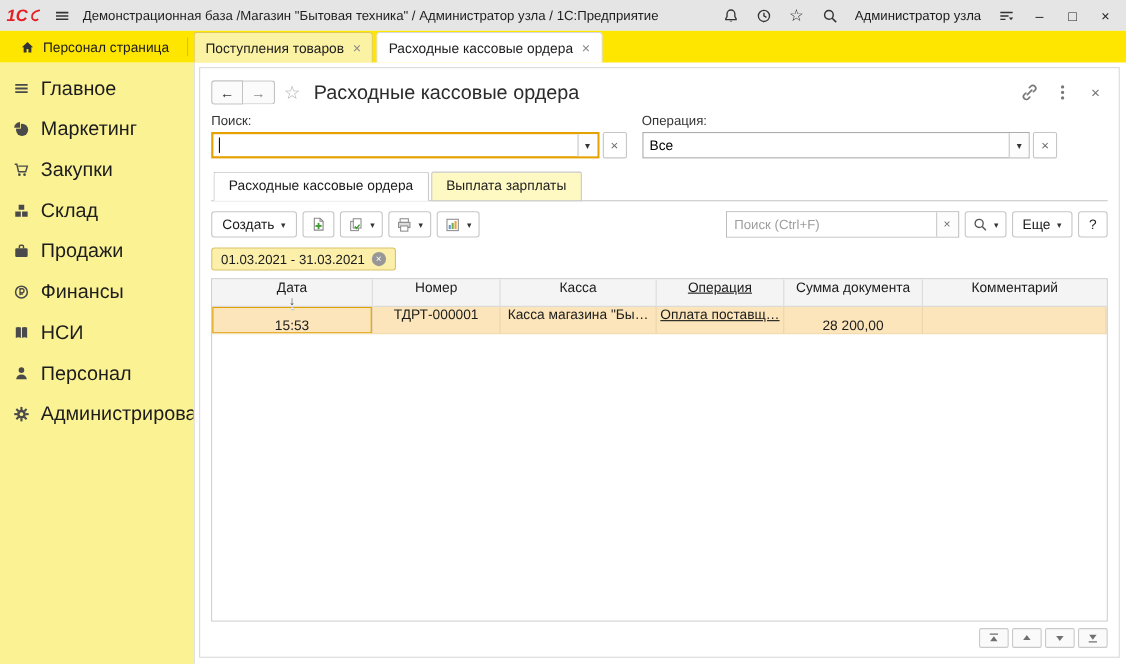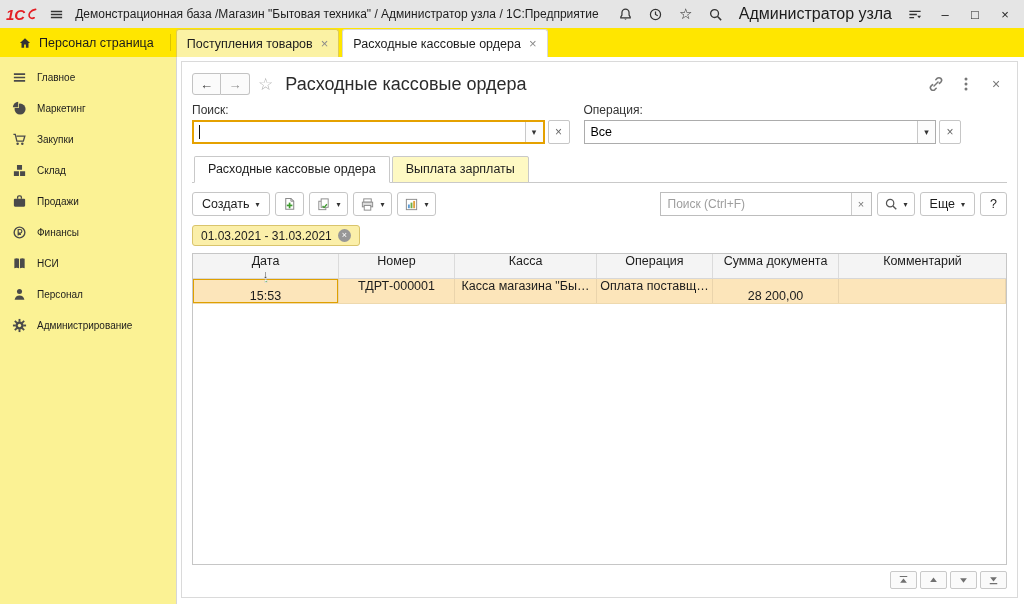--- a/index.html
+++ b/index.html
@@ -6,37 +6,37 @@
   html,body { width:1024px; height:604px; overflow:hidden; }
   body { font-family:"Liberation Sans", sans-serif; font-size:12.5px; color:#1c1c1c; background:#fff; }
   .app { display:flex; flex-direction:column; width:1024px; height:604px; }
 
   
   .topbar { height:28px; background:#e5e5e5; display:flex; align-items:center; padding:0 8px 0 6px; gap:8px; flex:none; }
   .logo { display:flex; align-items:center; color:#E31E24; font-weight:bold; font-style:italic; font-size:15px; gap:1px; }
   .tb-icon { width:22px; height:20px; display:flex; align-items:center; justify-content:center; cursor:pointer; flex:none; }
   .topbar-title { font-size:12px; color:#1e1e1e; white-space:nowrap; overflow:hidden; }
   .spacer { flex:1; }
-  .tb-user { font-size:16px; margin:0 4px; cursor:pointer; white-space:nowrap; }
+  .tb-user { font-size:12px; margin:0 4px; cursor:pointer; white-space:nowrap; }
   .winctl { font-size:13px; color:#222; }
   .glyph-star { font-size:15px; color:#222; }
 
   
   .tabbar { height:29px; background:#FFE600; display:flex; align-items:flex-end; padding-left:4px; flex:none; }
   .home-tab { display:flex; align-items:center; gap:7px; height:29px; padding:0 14px; cursor:pointer; }
   .vsep { width:1px; height:17px; background:#D9C400; margin:0 2px 6px 2px; }
   .wtab { display:flex; align-items:center; gap:8px; height:28px; padding:0 10px; margin-left:3px;
           border:1px solid #E0CC55; border-bottom:none; border-radius:3px 3px 0 0; background:#FBF2A4; cursor:pointer; white-space:nowrap; }
   .wtab.active { background:#fff; border-color:#D8D8D8; }
   .tab-x { color:#8a8a8a; font-size:13px; line-height:1; cursor:pointer; }
 
   
   .body-row { flex:1; display:flex; min-height:0; }
   .sidebar { width:176px; background:#FBF294; padding-top:5px; flex:none; }
-  .side-item { display:flex; align-items:center; gap:10px; padding:8px 12px; font-size:10px; cursor:pointer; }
+  .side-item { display:flex; align-items:center; gap:10px; padding:8px 12px; font-size:18px; cursor:pointer; }
   .side-item svg { flex:none; }
   .content { flex:1; background:#fff; border-left:1px solid #D6D6D6; display:flex; min-width:0; }
   .panel { flex:1; margin:4px 6px 6px 4px; border:1px solid #DADADA; display:flex; flex-direction:column; padding:5px 10px 8px; min-width:0; min-height:0; }
 
   
   .form-head { display:flex; align-items:center; gap:8px; height:34px; flex:none; }
   .navgrp { display:flex; }
   .navbtn { width:29px; height:22px; border:1px solid #C3C3C3; background:#FBFBFB; display:flex; align-items:center; justify-content:center; font-size:13px; color:#3a3a3a; cursor:pointer; }
   .navbtn.back { border-radius:3px 0 0 3px; }
   .navbtn.fwd { border-radius:0 3px 3px 0; border-left:none; color:#8f8f8f; }
@@ -79,21 +79,21 @@
 
   
   .list { flex:1; border:1px solid #C6C6C6; display:flex; flex-direction:column; min-height:0; }
   .lrow { display:flex; height:25px; flex:none; }
   .lhead { background:#F4F4F4; border-bottom:1px solid #D7D7D7; }
   .lcell { display:flex; align-items:center; padding:0 8px; border-right:1px solid #DBDBDB; font-size:12.5px; min-width:0; overflow:hidden; white-space:nowrap;flex-direction:column; }
   .c-date { width:146px; flex:none; }
   .lhead .c-date { justify-content:space-between; }
   .c-num  { width:116px; flex:none; }
   .c-kassa{ width:142px; flex:none; }
-  .c-op   { width:116px; flex:none; }
+  .c-op   { width:116px; flex:none;text-decoration:underline; }
   .c-sum  { width:126px; flex:none; }
   .c-com  { flex:1; border-right:none; }
   .sort   { font-size:11px; color:#444; }
   .ldata  { background:#FCE5BA; border-bottom:1px solid #EED9AE; cursor:pointer; }
   .ldata .lcell { border-right:1px solid rgba(0,0,0,0.07); }
   .ldata .c-date { box-shadow:inset 0 0 0 1px #DFA000; gap:6px; }
   .ldata .c-sum { justify-content:flex-end; }
   .lbody { flex:1; background:#fff; }
 
   

